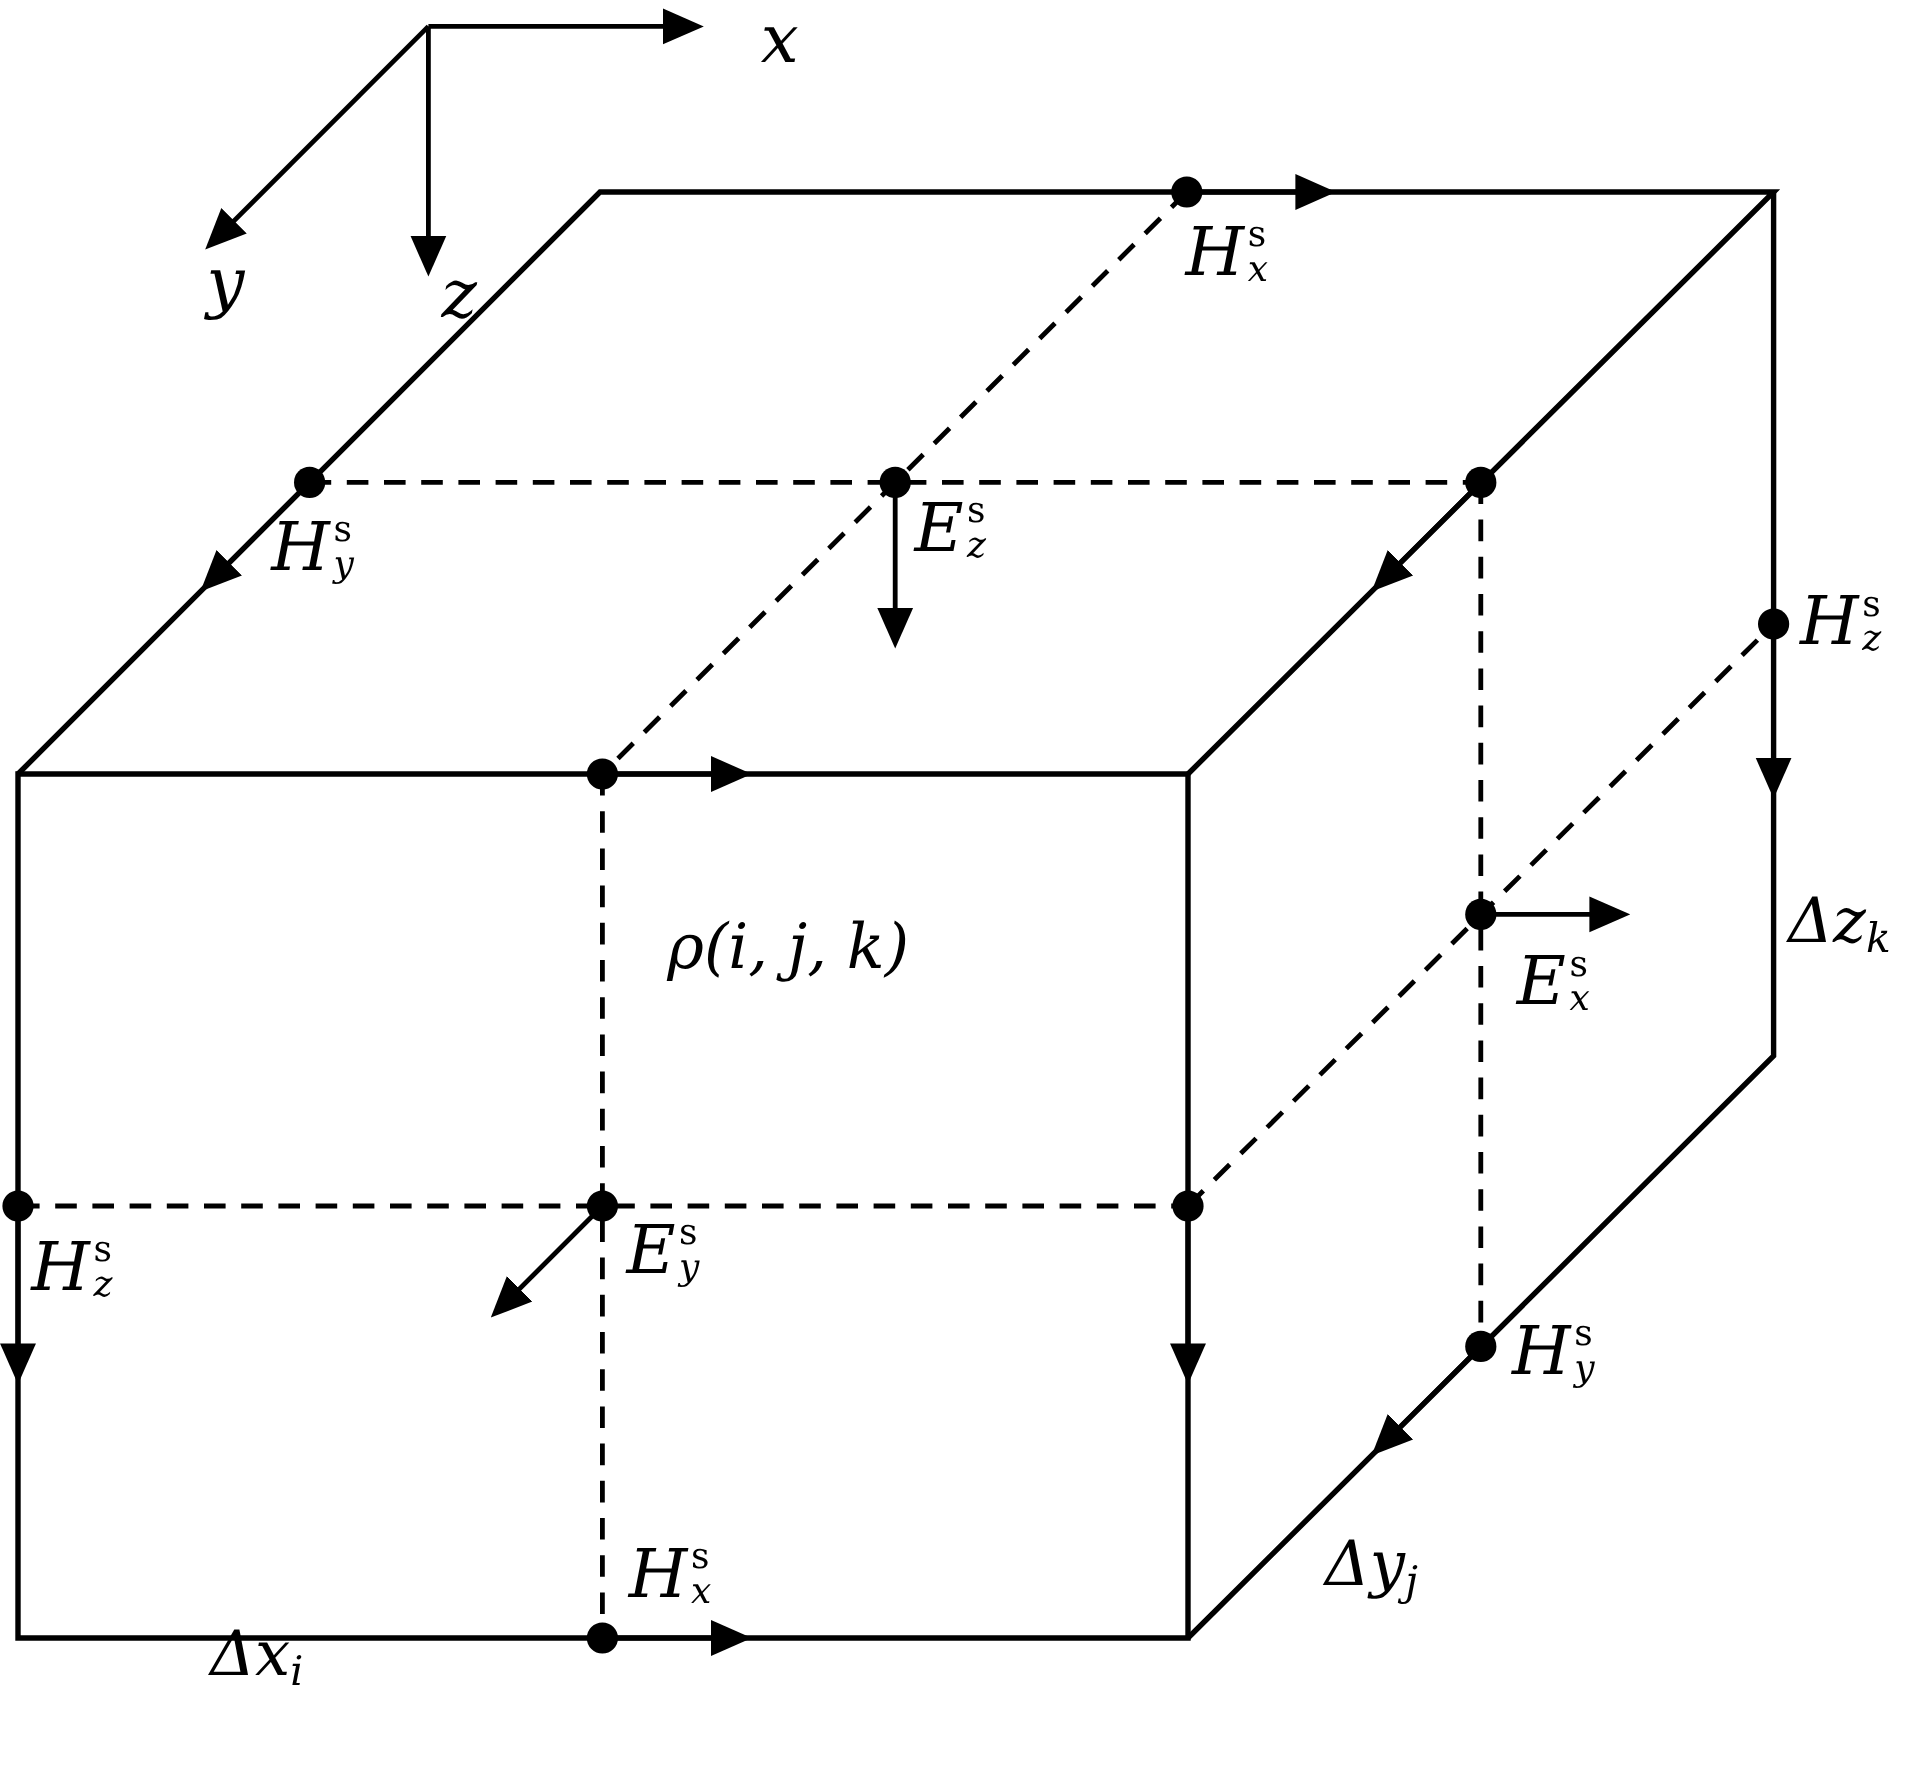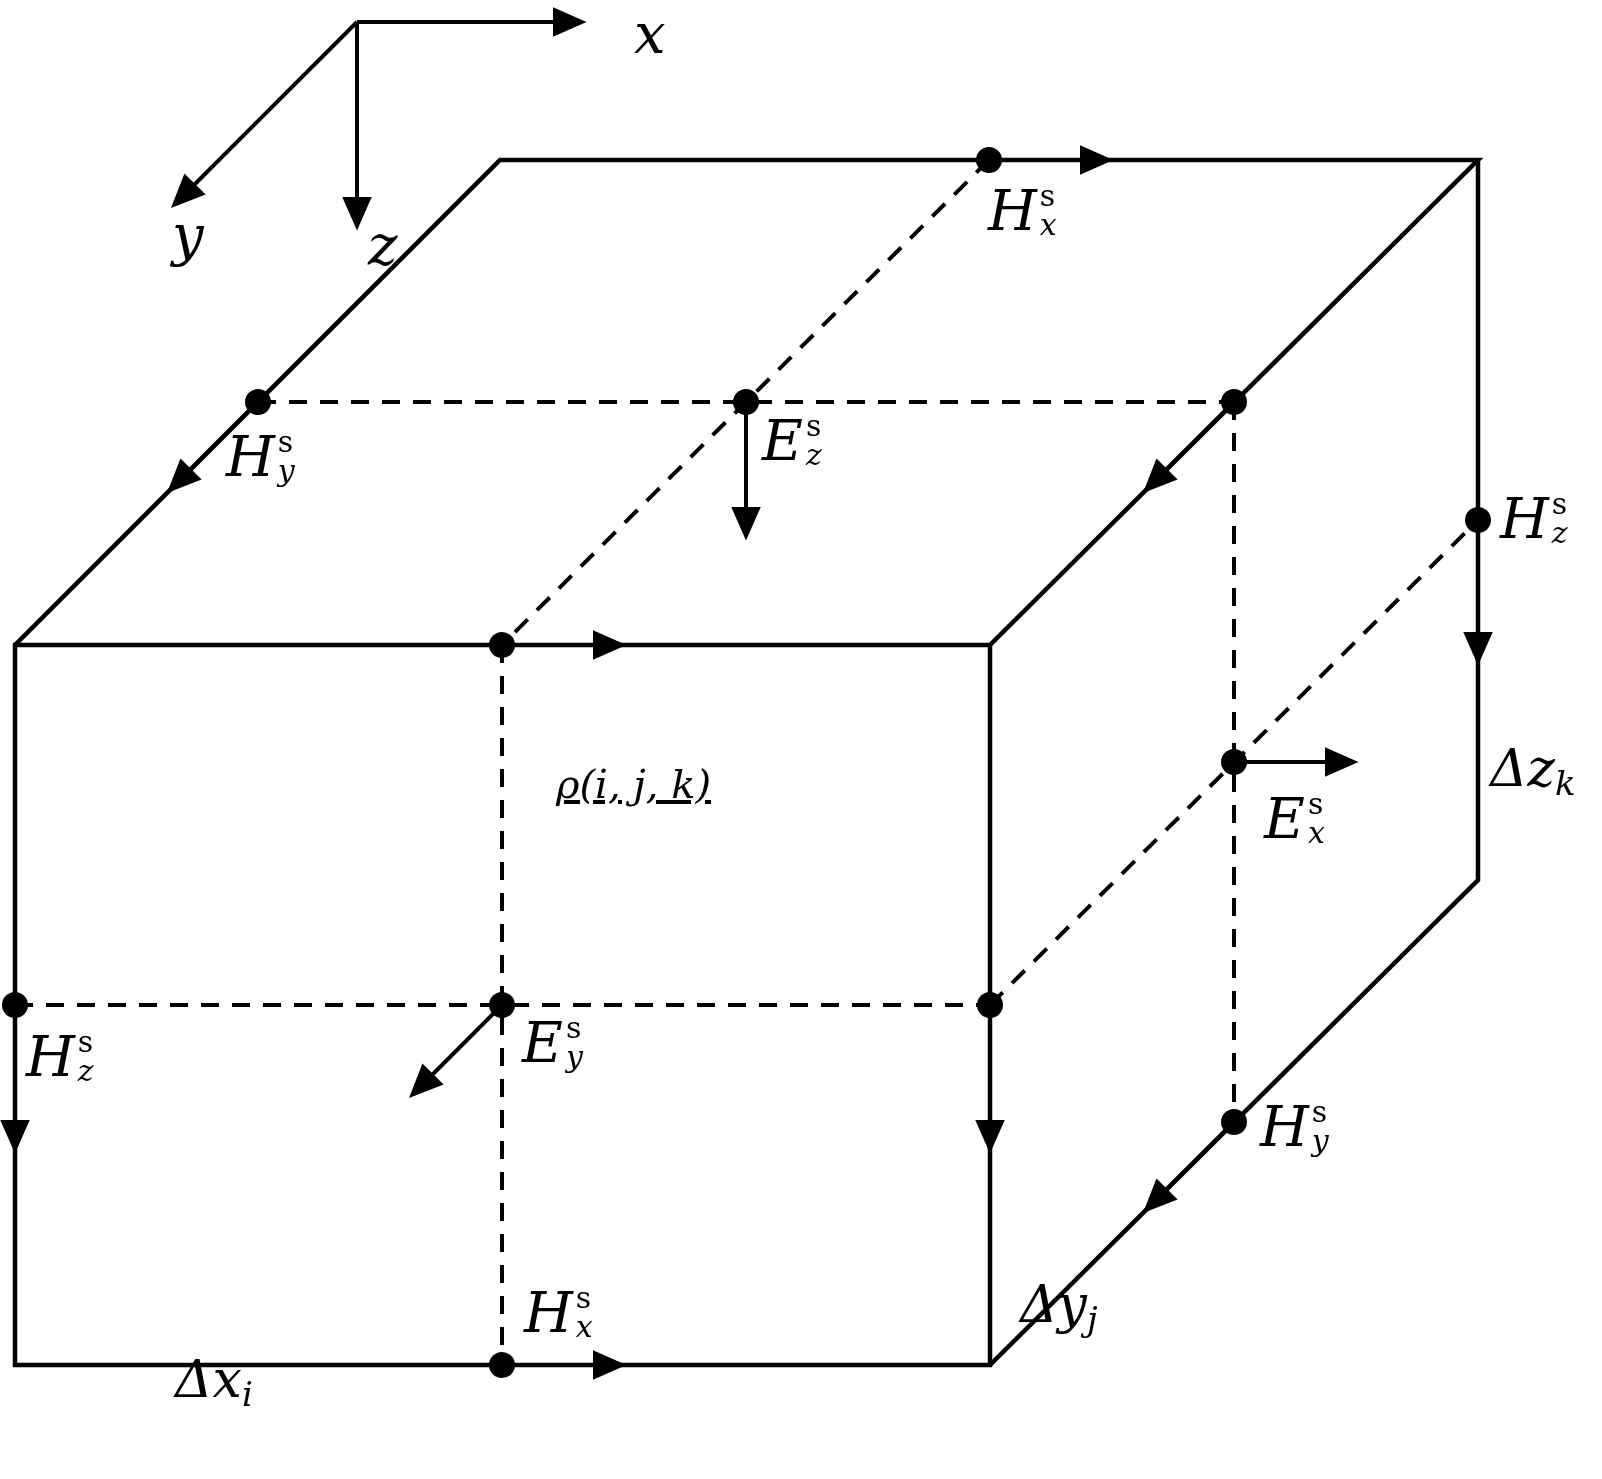--- a/index.html
+++ b/index.html
@@ -55,23 +55,22 @@
   }
   .dim .subsmall {
     font-size: 34px;
     vertical-align: -0.25em;
   }
   .axis {
     font-size: 56px;
     line-height: 1;
   }
   .rho {
-    font-size: 40px;
-    line-height: 1;
-    text-decoration: underline;
+    font-size: 52px;
+    line-height: 1;
   }
 </style>
 </head>
 <body>
 
 <div class="canvas">
 
   <svg width="1602" height="1479" viewBox="0 0 1602 1479">
     <defs>
       <marker id="ah" viewBox="0 0 10 10" refX="7.5" refY="5" markerWidth="8.5" markerHeight="8.5" orient="auto-start-reverse">
@@ -205,20 +204,20 @@
     <span class="base">H</span>
     <span class="scripts">
       <span class="sup">s</span>
       <span class="sub">x</span>
     </span>
   </div>
 
   <div class="lbl dim" style="left:175px; top:1353px">
     <span>Δx</span><span class="subsmall">i</span>
   </div>
-  <div class="lbl dim" style="left:1020px; top:1278px">
+  <div class="lbl dim" style="left:1104px; top:1278px">
     <span>Δy</span><span class="subsmall">j</span>
   </div>
   <div class="lbl dim" style="left:1490px; top:742px">
     <span>Δz</span><span class="subsmall">k</span>
   </div>
 
 </div>
 
 </body></html>

